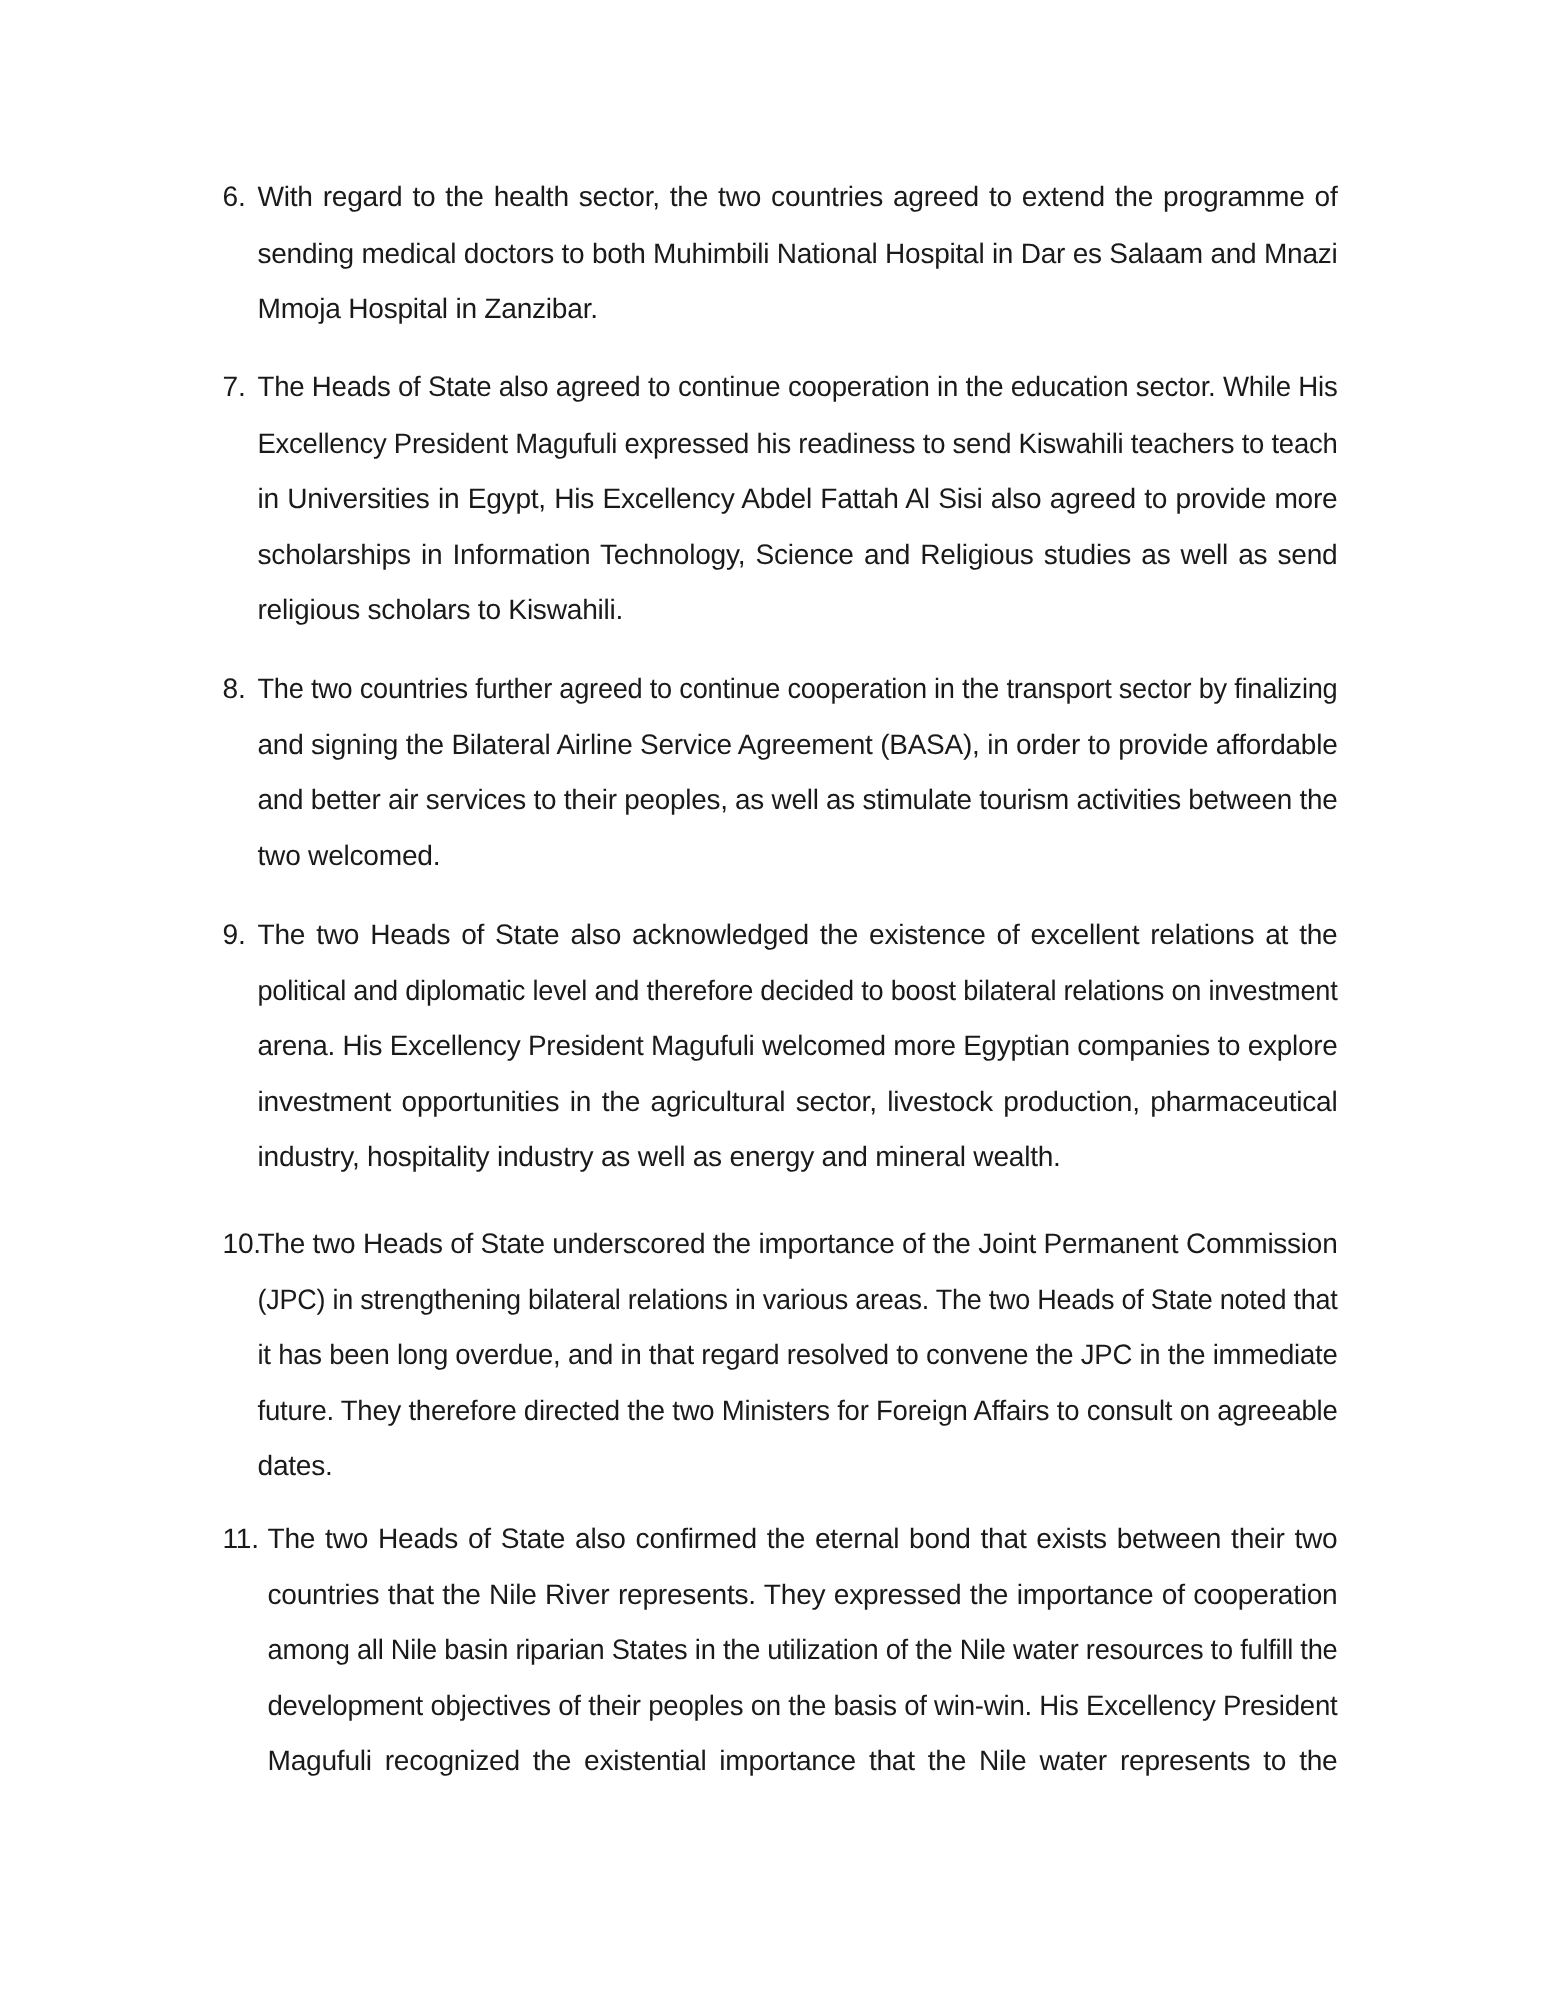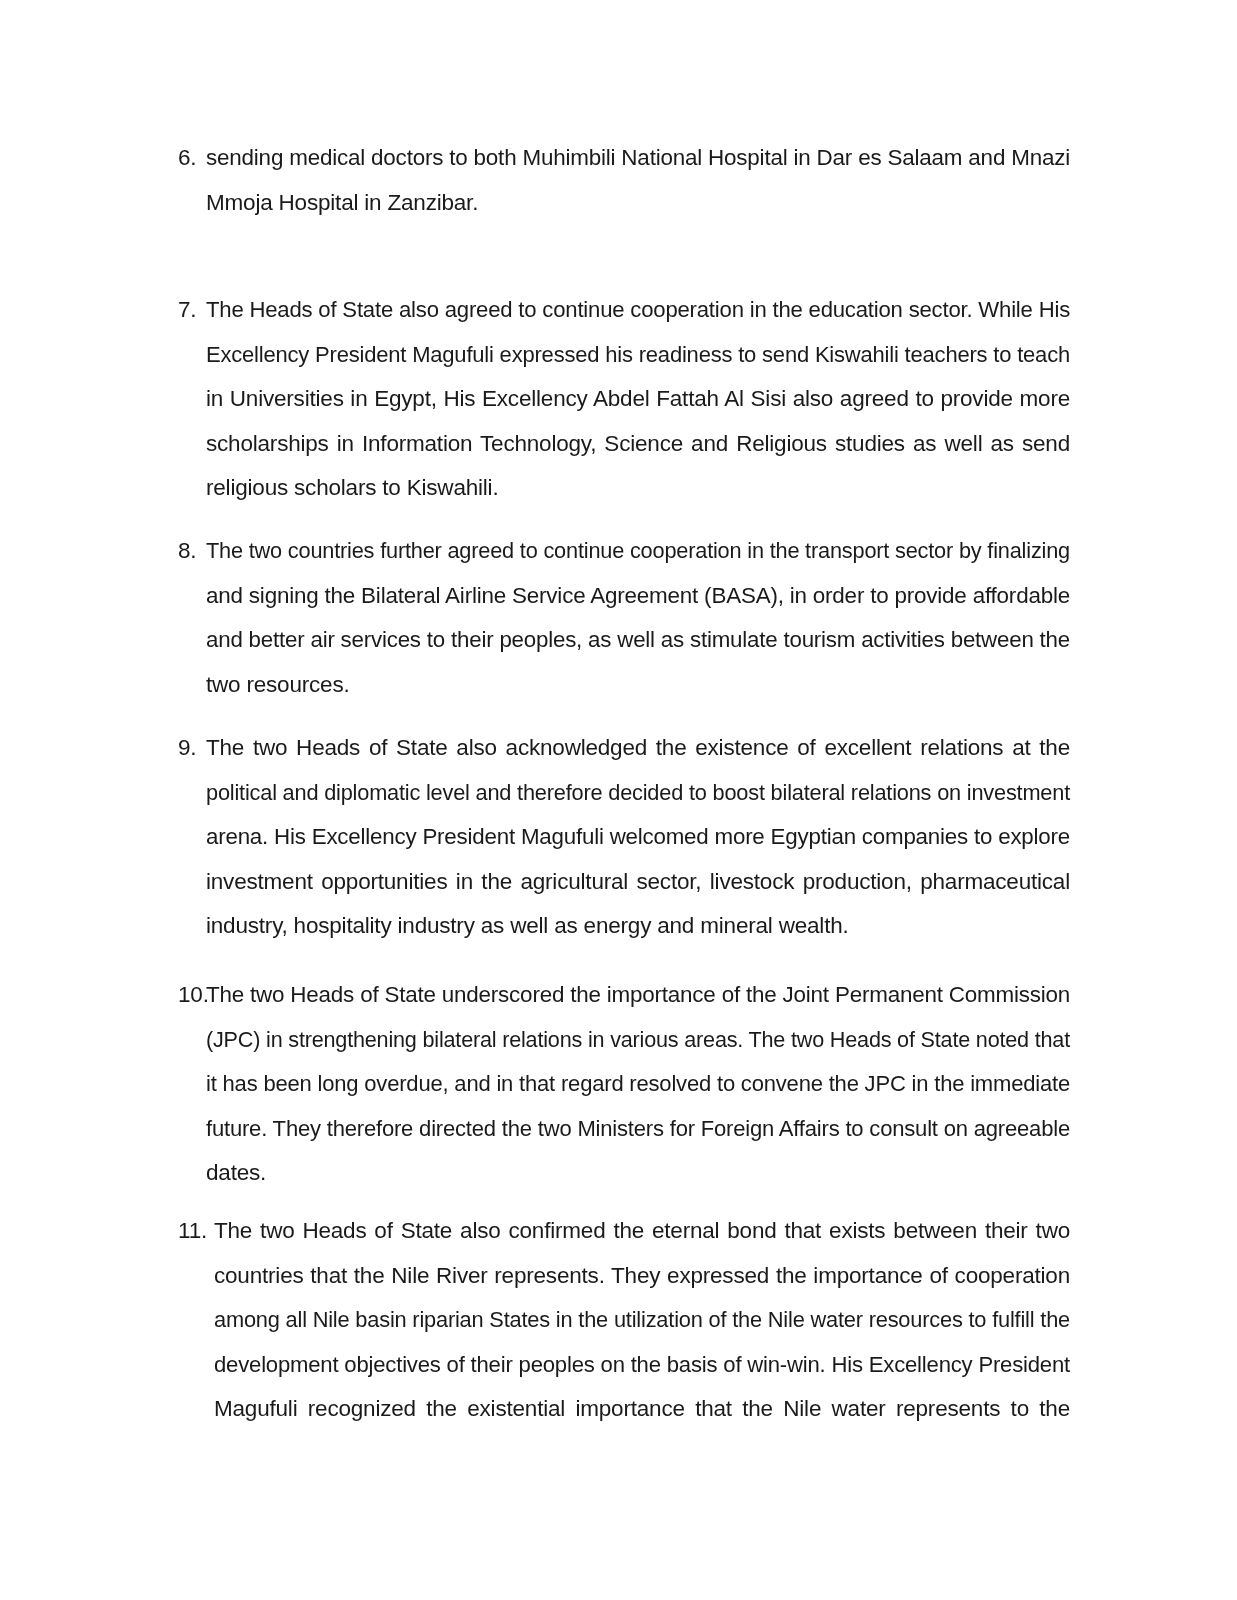--- a/index.html
+++ b/index.html
@@ -15,20 +15,21 @@
   .body.wide { margin-left:36px; }
 </style>
 </head>
 <body>
 
 <div class="page">
 
   <div class="item" style="top:136px;">
     <span class="num">6.</span>
     <div class="body">
+      <span class="line" style="white-space: nowrap; display: block; word-spacing: 1.91183px; text-align: left; text-align-last: left;">With regard to the health sector, the two countries agreed to extend the programme of</span>
       <span class="line" style="white-space: nowrap; display: block; transform-origin: left center; transform: scaleX(0.99654); width: 867px; text-align: left; text-align-last: left;">sending medical doctors to both Muhimbili National Hospital in Dar es Salaam and Mnazi</span>
       <span class="line last" style="white-space: nowrap; display: block; text-align: right; text-align-last: left;">Mmoja Hospital in Zanzibar.</span>
     </div>
   </div>
 
   <div class="item" style="top:288px;">
     <span class="num">7.</span>
     <div class="body">
       <span class="line" style="white-space: nowrap; display: block; transform-origin: left center; transform: scaleX(0.982935); width: 879px; text-align: left; text-align-last: left;">The Heads of State also agreed to continue cooperation in the education sector. While His</span>
       <span class="line" style="white-space: nowrap; display: block; transform-origin: left center; transform: scaleX(0.977445); width: 883.938px; text-align: left; text-align-last: left;">Excellency President Magufuli expressed his readiness to send Kiswahili teachers to teach</span>
@@ -37,21 +38,21 @@
       <span class="line last" style="white-space: nowrap; display: block; text-align: left; text-align-last: left;">religious scholars to Kiswahili.</span>
     </div>
   </div>
 
   <div class="item" style="top:529px;">
     <span class="num">8.</span>
     <div class="body">
       <span class="line" style="white-space: nowrap; display: block; transform-origin: left center; transform: scaleX(0.96619); width: 894.234px; text-align: left; text-align-last: left;">The two countries further agreed to continue cooperation in the transport sector by finalizing</span>
       <span class="line" style="white-space: nowrap; display: block; transform-origin: left center; transform: scaleX(0.996432); width: 867.094px; text-align: left; text-align-last: left;">and signing the Bilateral Airline Service Agreement (BASA), in order to provide affordable</span>
       <span class="line" style="white-space: nowrap; display: block; transform-origin: left center; transform: scaleX(0.991021); width: 871.828px; text-align: left; text-align-last: left;">and better air services to their peoples, as well as stimulate tourism activities between the</span>
-      <span class="line last" style="white-space: nowrap; display: block; text-align: left; text-align-last: left;">two resources.</span>
+      <span class="line last" style="white-space: nowrap; display: block; text-align: left; text-align-last: left;">two welcomed.</span>
     </div>
   </div>
 
   <div class="item" style="top:726px;">
     <span class="num">9.</span>
     <div class="body">
       <span class="line" style="white-space: nowrap; display: block; word-spacing: 2.71394px; text-align: left; text-align-last: left;">The two Heads of State also acknowledged the existence of excellent relations at the</span>
       <span class="line" style="white-space: nowrap; display: block; transform-origin: left center; transform: scaleX(0.966392); width: 894.047px; text-align: left; text-align-last: left;">political and diplomatic level and therefore decided to boost bilateral relations on investment</span>
       <span class="line" style="white-space: nowrap; display: block; transform-origin: left center; transform: scaleX(0.991803); width: 871.141px; text-align: left; text-align-last: left;">arena. His Excellency President Magufuli welcomed more Egyptian companies to explore</span>
       <span class="line" style="white-space: nowrap; display: block; word-spacing: 2.35547px; text-align: right; text-align-last: left;">investment opportunities in the agricultural sector, livestock production, pharmaceutical</span>

